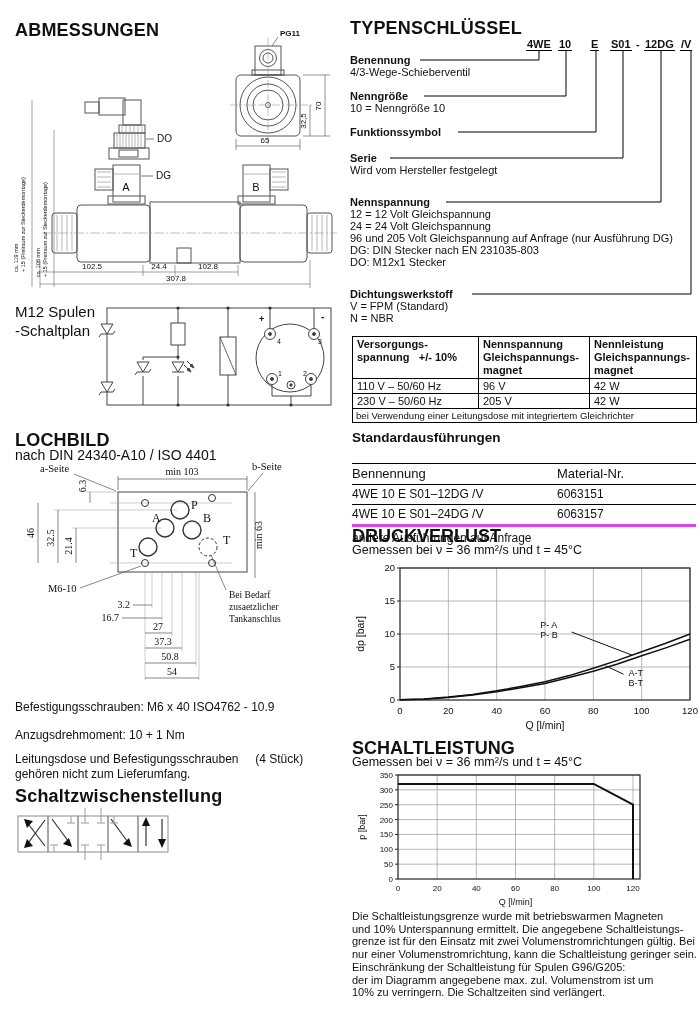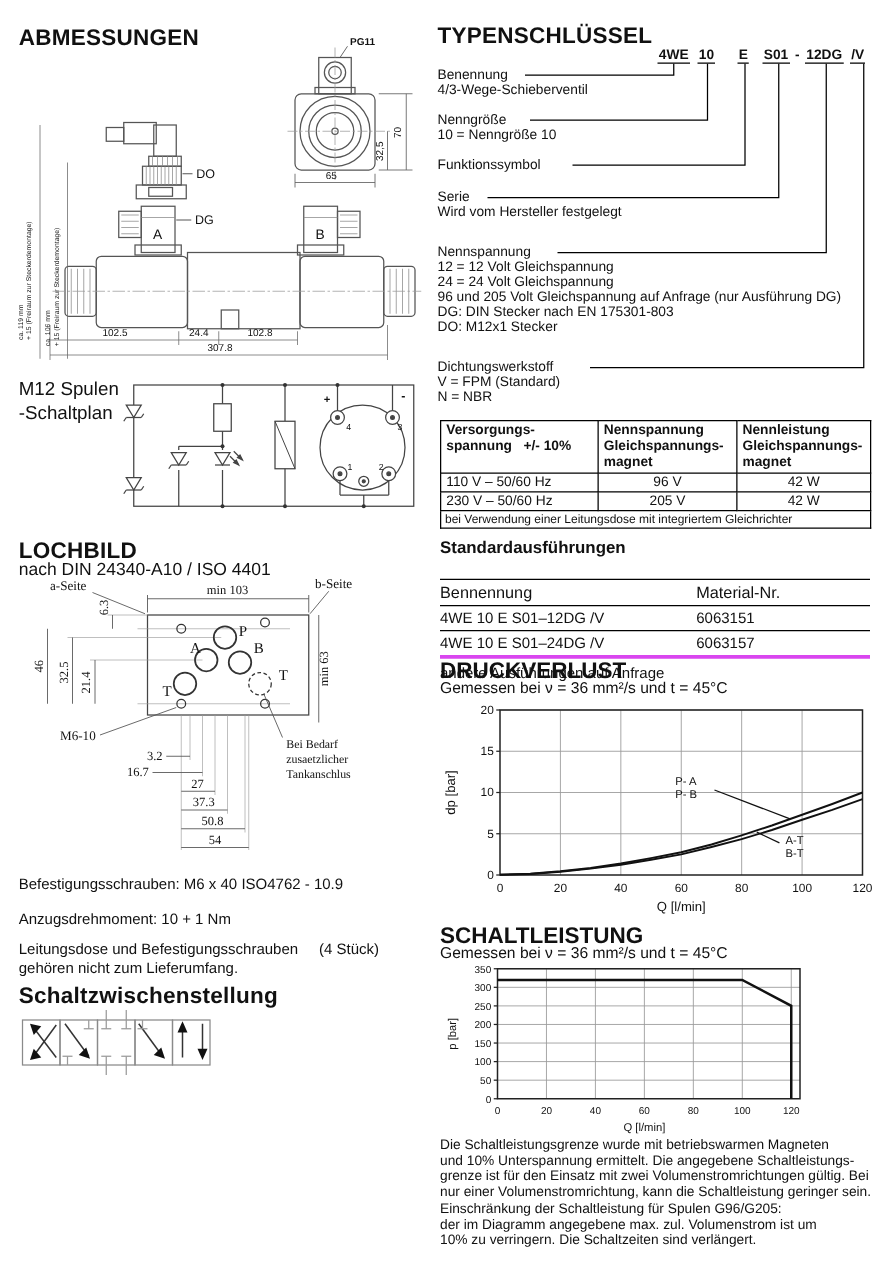--- a/index.html
+++ b/index.html
@@ -3,28 +3,28 @@
 <meta charset="utf-8">
 <style>
   html,body{margin:0;padding:0}
   body{position:relative;width:700px;height:1020px;background:#fff;font-family:"Liberation Sans",sans-serif;color:#111;overflow:hidden}
   .abs{position:absolute}
   .h{font-weight:bold;font-size:18px;letter-spacing:.2px}
   .h2{font-weight:bold;font-size:13.5px}
   .sub{font-size:13.5px}
   .pre{white-space:pre-line}
   .prew{white-space:pre-wrap}
-  .tlabel{position:absolute;left:0;font-weight:normal;font-size:11px}
+  .tlabel{position:absolute;left:0;font-weight:bold;font-size:11px}
   .tline{position:absolute;left:0;font-size:11px}
   .code-seg{position:absolute;top:20px;font-weight:bold;font-size:11px;line-height:12px;border-bottom:1px solid #000;padding:0 1px}
   .code-dash{position:absolute;top:20px;font-weight:bold;font-size:11px;line-height:12px}
   table.vt{border-collapse:collapse;width:344px;font-size:11px;table-layout:fixed}
   .vt th,.vt td{border:1px solid #000;padding:1px 4px;vertical-align:top;text-align:left}
   .vt th{font-weight:bold;white-space:pre-wrap;line-height:1.18}
-  .vt td.c{text-align:center}
+  .vt td.c{text-align:left}
   .vt td.ft{font-size:9.6px;padding:1px 3px}
   .st{width:344px}
   .st .srow{display:flex;border-top:1px solid #000;padding:2px 0 3px;font-size:12px}
   .st .shead{font-size:13px}
   .st .slast{border-bottom:3px solid #d946ef}
   .st .c1{width:205px}
   .st .c2{flex:1}
   .chart-title{font-weight:bold;font-size:18px}
   .chart-sub{font-size:12.5px}
   .fp{font-size:11px;line-height:12.7px;white-space:pre-line}
@@ -399,21 +399,21 @@
   <div class="tline" style="top:48px">4/3-Wege-Schieberventil</div>
   <div class="tlabel" style="top:72px">Nenngröße</div>
   <div class="tline" style="top:84px">10 = Nenngröße 10</div>
   <div class="tlabel" style="top:108px">Funktionssymbol</div>
   <div class="tlabel" style="top:134px">Serie</div>
   <div class="tline" style="top:146px">Wird vom Hersteller festgelegt</div>
   <div class="tlabel" style="top:178px">Nennspannung</div>
   <div class="tline" style="top:190px">12 = 12 Volt Gleichspannung</div>
   <div class="tline" style="top:202px">24 = 24 Volt Gleichspannung</div>
   <div class="tline" style="top:214px">96 und 205 Volt Gleichspannung auf Anfrage (nur Ausführung DG)</div>
-  <div class="tline" style="top:226px">DG: DIN Stecker nach EN 175301-803</div>
+  <div class="tline" style="top:226px">DG: DIN Stecker nach EN 231035-803</div>
   <div class="tline" style="top:238px">DO: M12x1 Stecker</div>
   <div class="tlabel" style="top:270px">Dichtungswerkstoff</div>
   <div class="tline" style="top:282px">V = FPM (Standard)</div>
   <div class="tline" style="top:294px">N = NBR</div>
 </div>
 
 <table class="vt abs" style="left:352px;top:336px">
   <colgroup>
       <col style="width:126px">
       <col style="width:111px">

